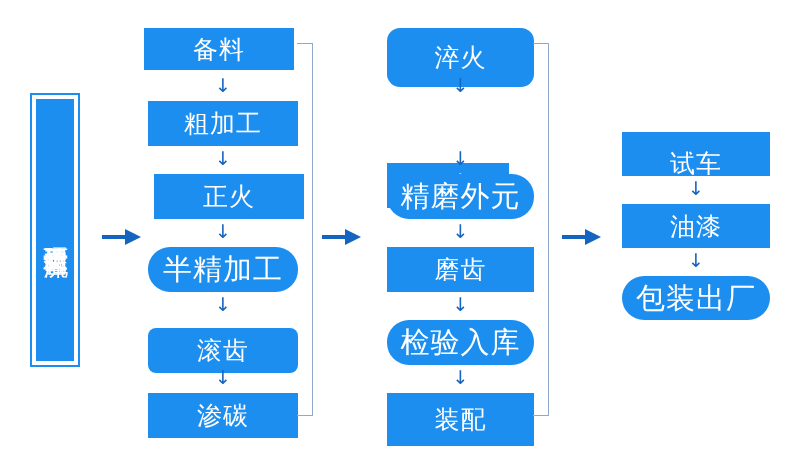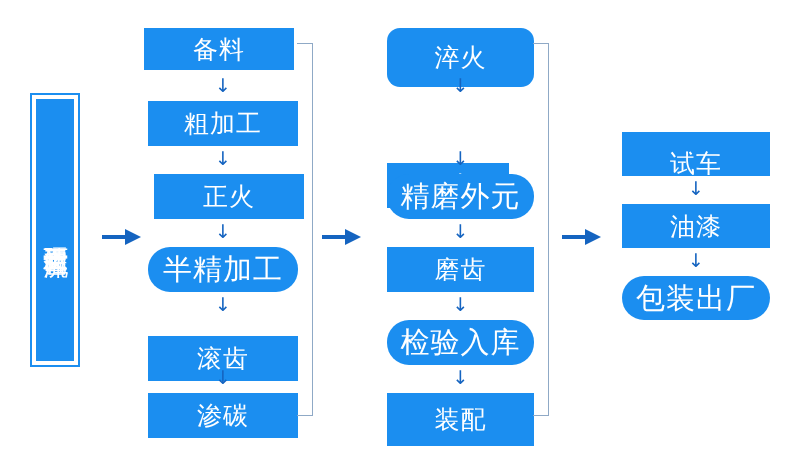--- a/index.html
+++ b/index.html
@@ -144,21 +144,21 @@
       <span>↓</span>
     </div>
 
     <div class="node small-text" style="left:148px; top:247px; width:150px; height:45px;">
       <span>半精加工</span>
     </div>
     <div class="v-arrow" style="left:148px; top:295px; width:150px;">
       <span>↓</span>
     </div>
 
-    <div class="node" style="left:148px; top:336px; width:150px; height:45px;">
+    <div class="node" style="left:148px; top:328px; width:150px; height:45px;border-radius:8px;">
       <span>滚齿</span>
     </div>
     <div class="v-arrow" style="left:148px; top:368px; width:150px;">
       <span>↓</span>
     </div>
 
     <div class="node" style="left:148px; top:393px; width:150px; height:45px;">
       <span>渗碳</span>
     </div>
 

